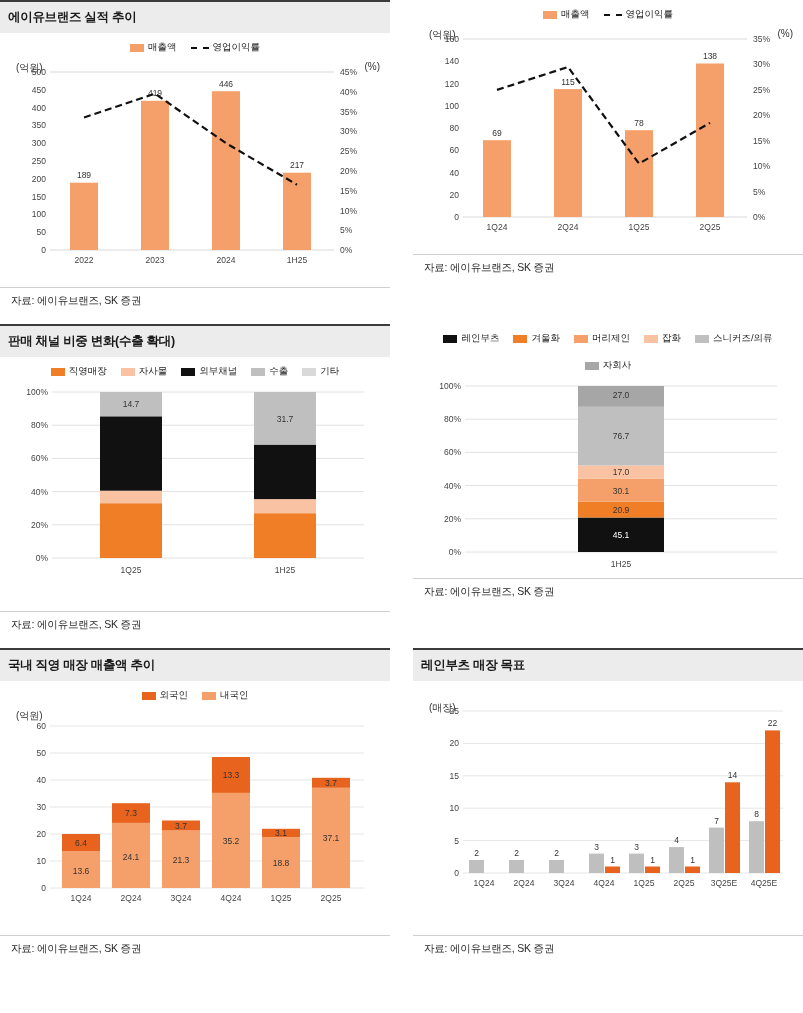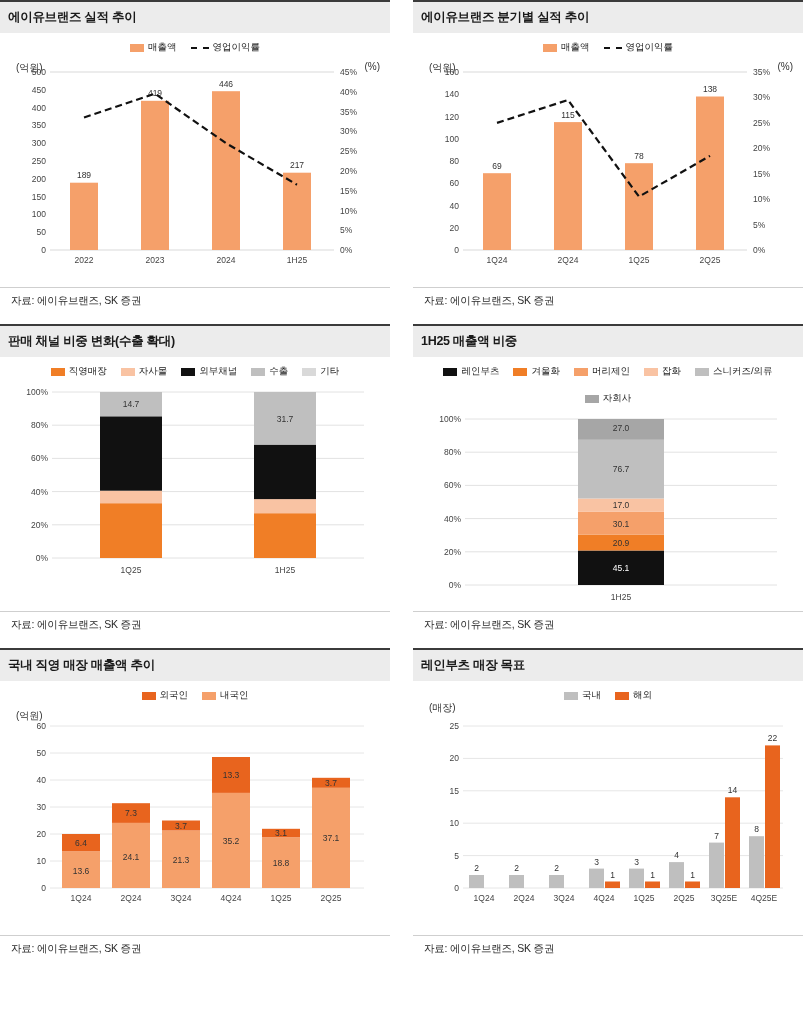--- a/index.html
+++ b/index.html
@@ -134,21 +134,20 @@
             <text x="151" y="209">2023</text>
             <text x="222" y="209">2024</text>
             <text x="293" y="209">1H25</text>
           </g>
         </svg>
       </div>
       <div class="source">자료: 에이유브랜즈, SK 증권</div>
     </div>
 
     <div class="panel">
-      <div class="panel-title">에이유브랜즈 분기별 실적 추이</div>
       <div class="chart-box">
         <div class="legend">
           <span class="item">
             <span class="swatch" style="background:#F5A06A"></span>
             <span>매출액</span>
           </span>
           <span class="item">
             <span class="line"></span>
             <span>영업이익률</span>
           </span>
@@ -269,21 +268,20 @@
           <g font-size="8.5" fill="#444" text-anchor="middle">
             <text x="127" y="195">1Q25</text>
             <text x="281" y="195">1H25</text>
           </g>
         </svg>
       </div>
       <div class="source">자료: 에이유브랜즈, SK 증권</div>
     </div>
 
     <div class="panel">
-      <div class="panel-title">1H25 매출액 비중</div>
       <div class="chart-box">
         <div class="legend">
           <span class="item">
             <span class="swatch" style="background:#111111"></span>
             <span>레인부츠</span>
           </span>
           <span class="item">
             <span class="swatch" style="background:#F07E26"></span>
             <span>겨울화</span>
           </span>
@@ -416,30 +414,20 @@
             <text x="327" y="199">2Q25</text>
           </g>
         </svg>
       </div>
       <div class="source">자료: 에이유브랜즈, SK 증권</div>
     </div>
 
     <div class="panel">
       <div class="panel-title">레인부츠 매장 목표</div>
       <div class="chart-box">
-        <div class="legend">
-          <span class="item">
-            <span class="swatch" style="background:#BFBFBF"></span>
-            <span>국내</span>
-          </span>
-          <span class="item">
-            <span class="swatch" style="background:#E8641E"></span>
-            <span>해외</span>
-          </span>
-        </div>
         <div class="unit" style="left:16px;top:20px;">(매장)</div>
         <svg width="382" height="212" viewBox="0 0 382 212">
 
           <g stroke="#e6e6e6" stroke-width="1">
             <line x1="46" y1="24" x2="366" y2="24"></line>
             <line x1="46" y1="56.4" x2="366" y2="56.4"></line>
             <line x1="46" y1="88.8" x2="366" y2="88.8"></line>
             <line x1="46" y1="121.2" x2="366" y2="121.2"></line>
             <line x1="46" y1="153.6" x2="366" y2="153.6"></line>
             <line x1="46" y1="186" x2="366" y2="186"></line>

